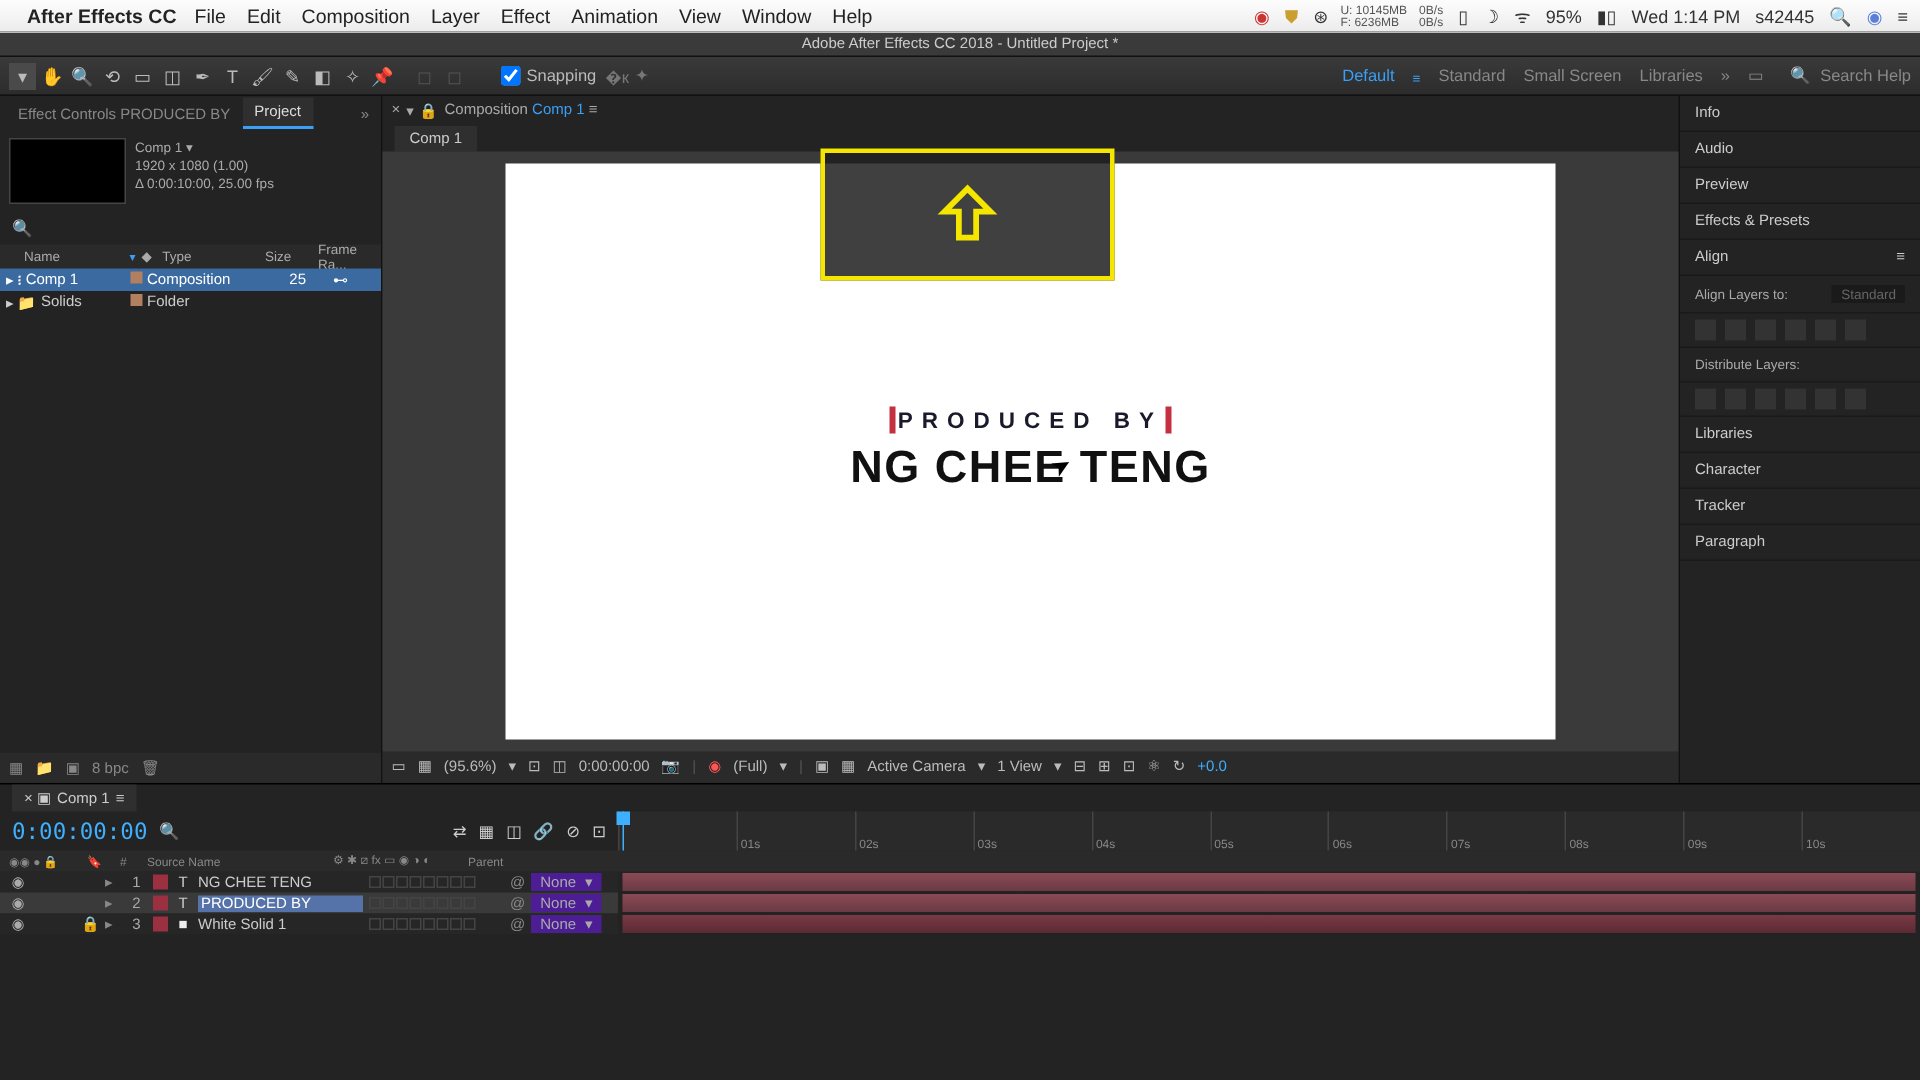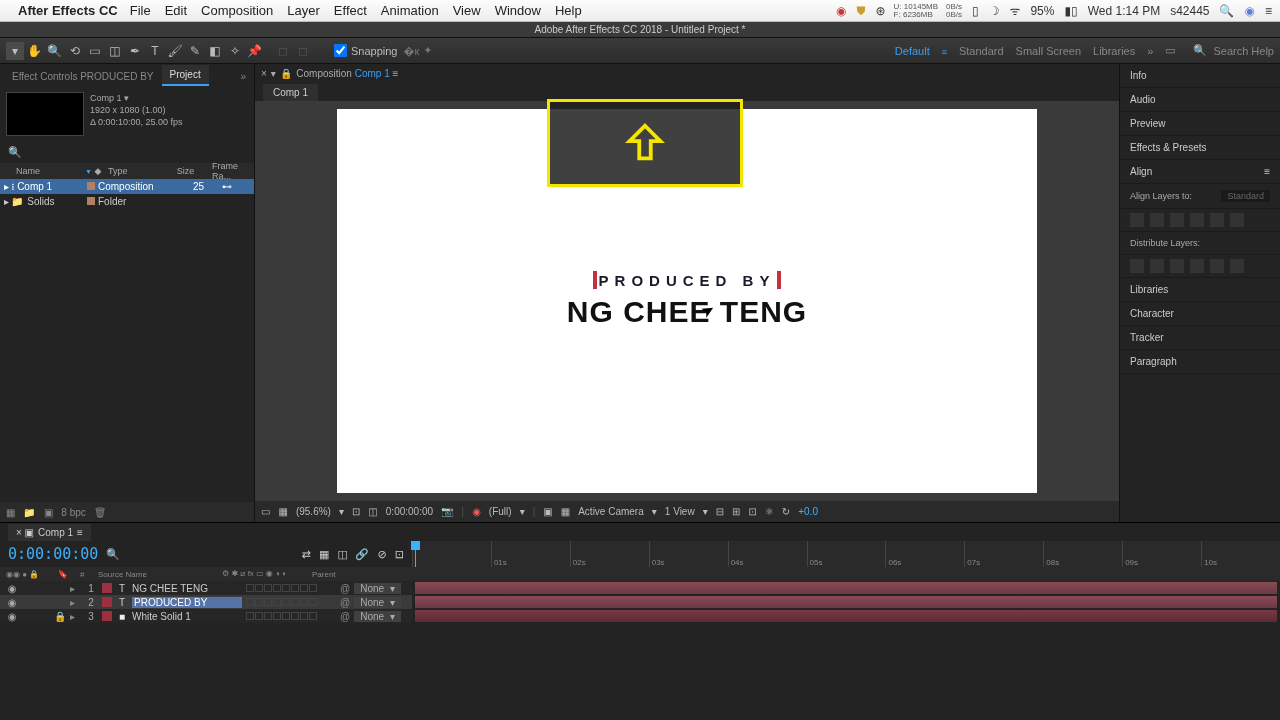--- a/index.html
+++ b/index.html
@@ -111,21 +111,21 @@
 .tlrow .twirl{width:10px; color:#888;}
 .tlrow .num{width:14px; text-align:center; color:#aaa;}
 .tlrow .lcolor{width:10px; height:10px; background:#9a3040;}
 .tlrow .licon{width:12px; text-align:center;}
 .tlrow .lname{ width:110px; overflow:hidden; white-space:nowrap;}
 .tlrow.sel .lname{ background:#5573a8; color:#fff; padding:0 2px;}
 .tlrow .sw{ width:90px; display:flex; gap:1px;}
 .tlrow .sw span{width:8px;height:8px; border:1px solid #444;}
 .tlrow .parent{ flex:1; display:flex; align-items:center; gap:4px; color:#aaa;}
 .tlrow .parent .spiral{color:#888;}
-.tlrow .parent .dd{ background:#404040; padding:0 6px; display:flex; align-items:center; gap:6px;justify-content:flex-end;}
+.tlrow .parent .dd{ background:#4c1d95; padding:0 6px; display:flex; align-items:center; gap:6px;justify-content:flex-end;}
 .tlrow .r{ flex:1; padding:1px 3px 1px 3px;}
 .tlrow .bar{ height:12px; background:linear-gradient(#8a4a55,#6a3a44);}
 .tlrow .bar.solid{ background:linear-gradient(#7a3a45,#5a2a34);}
 .tlrest{ flex:1; background:#232323;}
 </style>
 </head>
 <body>
 
 <div class="menubar">
   <span class="apple"></span>

